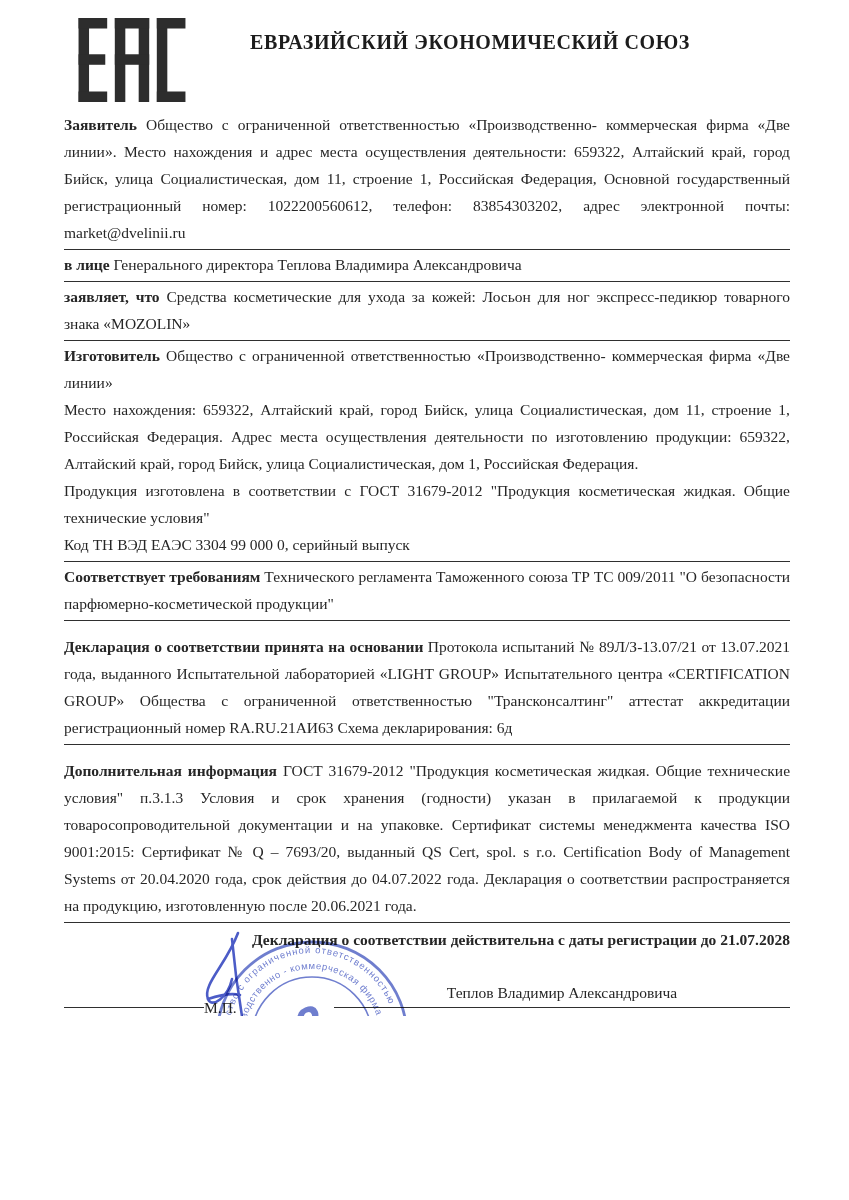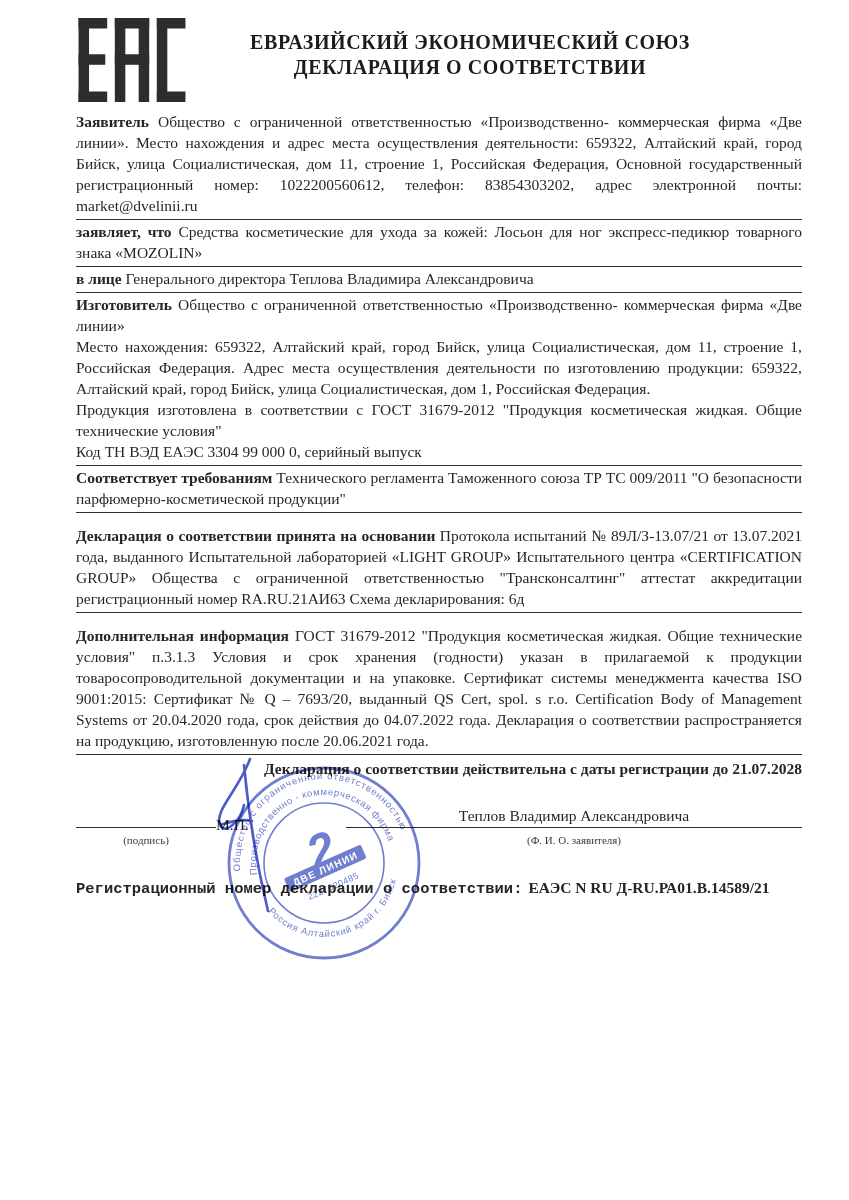--- a/index.html
+++ b/index.html
@@ -4,21 +4,21 @@
 <style>
   html,body{margin:0;padding:0;}
   body{width:849px;height:1200px;background:#ffffff;font-family:"Liberation Serif",serif;color:#262626;}
   .page{position:relative;width:849px;height:1016px;background:#fff;overflow:hidden;}
 
   .eac{position:absolute;left:78px;top:18px;width:108px;height:84px;}
 
   .title{position:absolute;left:170px;top:30px;width:600px;text-align:center;
          font-weight:bold;font-size:20px;line-height:25px;letter-spacing:.6px;color:#1c1c1c;}
 
-  .doc{position:absolute;left:64px;top:110px;width:726px;font-size:15.5px;line-height:21px;margin-left:12px;}
+  .doc{position:absolute;left:64px;top:110px;width:726px;font-size:15.5px;line-height:27px;}
   p{margin:0;}
   .j{text-align:justify;}
   b{font-weight:bold;}
   .sec{border-bottom:1.8px solid #2f2f2f;padding:1px 0 3px;}
   .gap{margin-top:11px;}
   .validity{font-weight:bold;padding-top:3px;text-align:right;}
 
   .footer{position:relative;margin-top:26px;}
   .sig-row{display:flex;align-items:flex-end;}
   .sig-left{width:140px;}
@@ -54,35 +54,34 @@
       <rect x="38" y="0" width="36" height="11"></rect>
         <rect x="38" y="38" width="36" height="11"></rect>
       <rect x="82" y="0" width="11" height="88"></rect>
         <rect x="82" y="0" width="30" height="11"></rect>
       <rect x="82" y="77" width="30" height="11"></rect>
     </g>
   </svg>
 
   <div class="title">
     <div>ЕВРАЗИЙСКИЙ ЭКОНОМИЧЕСКИЙ СОЮЗ</div>
-    <div>ДЕКЛАРАЦИЯ О СООТВЕТСТВИИ</div>
   </div>
 
   <div class="doc">
 
     <div class="sec">
       <p class="j"><b>Заявитель</b> <span>Общество с ограниченной ответственностью «Производственно- коммерческая фирма «Две линии». Место нахождения и адрес места осуществления деятельности: 659322, Алтайский край, город Бийск, улица Социалистическая, дом 11, строение 1, Российская Федерация, Основной государственный регистрационный номер: 1022200560612, телефон: 83854303202, адрес электронной почты: market@dvelinii.ru</span></p>
     </div>
 
     <div class="sec">
-      <p class="j"><b>заявляет, что</b> <span>Средства косметические для ухода за кожей: Лосьон для ног экспресс-педикюр товарного знака «MOZOLIN»</span></p>
+      <p><b>в лице</b> <span>Генерального директора Теплова Владимира Александровича</span></p>
     </div>
 
     <div class="sec">
-      <p><b>в лице</b> <span>Генерального директора Теплова Владимира Александровича</span></p>
+      <p class="j"><b>заявляет, что</b> <span>Средства косметические для ухода за кожей: Лосьон для ног экспресс-педикюр товарного знака «MOZOLIN»</span></p>
     </div>
 
     <div class="sec">
       <p class="j"><b>Изготовитель</b> <span>Общество с ограниченной ответственностью «Производственно- коммерческая фирма «Две линии»</span></p>
       <p class="j">Место нахождения: 659322, Алтайский край, город Бийск, улица Социалистическая, дом 11, строение 1, Российская Федерация. Адрес места осуществления деятельности по изготовлению продукции: 659322, Алтайский край, город Бийск, улица Социалистическая, дом 1, Российская Федерация.</p>
       <p class="j">Продукция изготовлена в соответствии с ГОСТ 31679-2012 "Продукция косметическая жидкая. Общие технические условия"</p>
       <p>Код ТН ВЭД ЕАЭС 3304 99 000 0, серийный выпуск</p>
     </div>
 
     <div class="sec">

